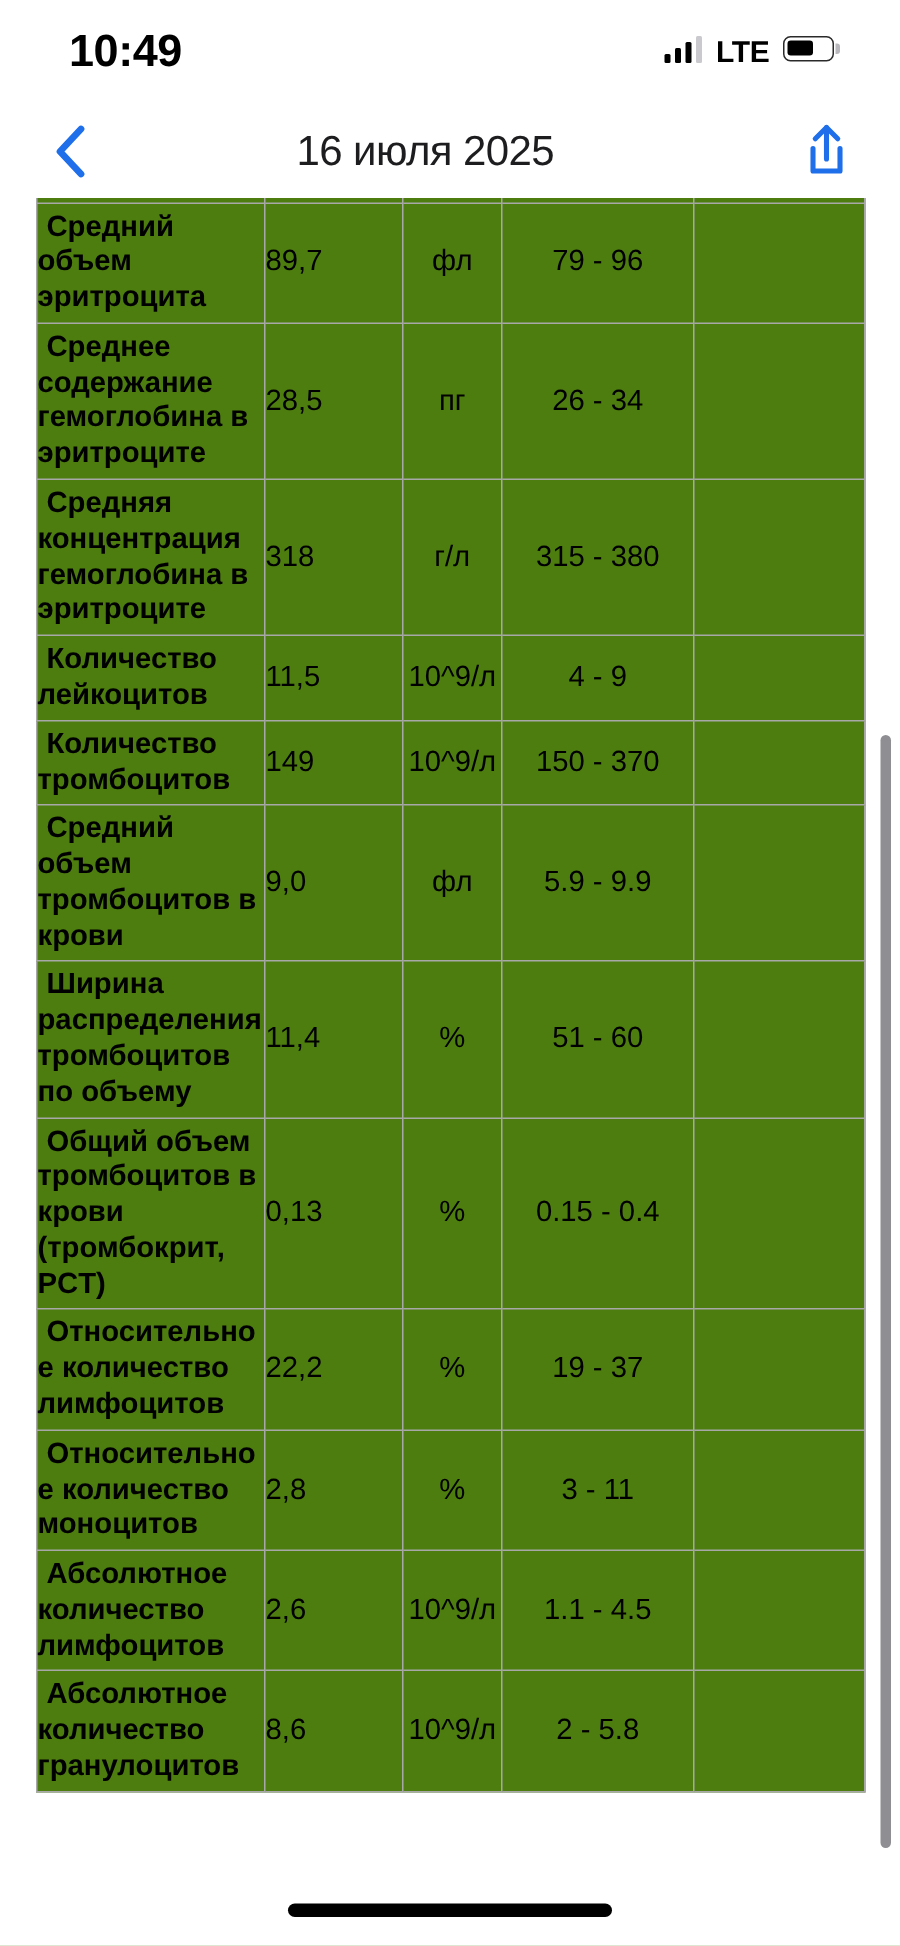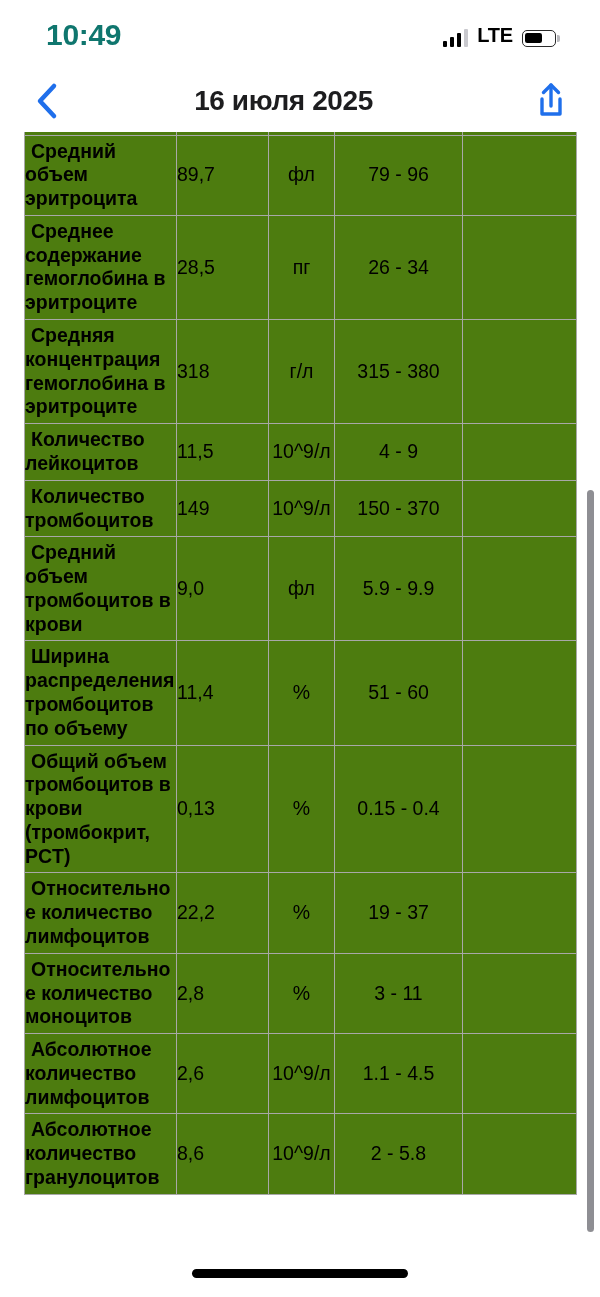--- a/index.html
+++ b/index.html
@@ -12,24 +12,24 @@
   }
   .phone { position:relative; width:600px; height:1297px; background:#fff; }
 
   
   .statusbar {
     position:absolute; top:0; left:0; width:600px; height:70px;
     display:flex; align-items:center; justify-content:space-between;
     padding:0 44px 0 46px;
   }
   .status-time {
-    font-size:30px; font-weight:600; color:#0f766e;
+    font-size:30px; font-weight:600; color:#000000;
     letter-spacing:-0.3px; line-height:1;
   }
-  .status-right { display:flex; align-items:flex-end; gap:9px; }
+  .status-right { display:flex; align-items:flex-start; gap:9px; }
   .signal { display:flex; align-items:flex-end; gap:2.5px; height:18px; }
   .signal i { width:4.5px; background:#000; border-radius:1px; display:block; }
   .signal i:nth-child(1){ height:6px; }
   .signal i:nth-child(2){ height:10px; }
   .signal i:nth-child(3){ height:14px; }
   .signal i:nth-child(4){ height:18px; background:#c9c9ce; }
   .lte { font-size:20px; font-weight:600; color:#000; letter-spacing:-0.2px; }
   .battery { position:relative; width:34px; height:17px; }
   .battery .shell {
     position:absolute; inset:0; border:1.8px solid #2a2a2a;
@@ -49,21 +49,21 @@
     position:absolute; top:70px; left:0; width:600px; height:62px;
     display:flex; align-items:center;
   }
   .nav-back {
     position:absolute; left:24px; top:50%; transform:translateY(-50%);
     width:46px; height:46px; display:flex; align-items:center; justify-content:center;
     cursor:pointer;
   }
   .nav-title {
     position:absolute; left:0; width:555px; text-align:center;
-    font-size:28px; font-weight:700; color:#1d1d1f; letter-spacing:-0.4px;padding-left:12px;
+    font-size:28px; font-weight:400; color:#1d1d1f; letter-spacing:-0.4px;padding-left:12px;
   }
   .nav-share {
     position:absolute; right:26px; top:50%; transform:translateY(-50%);
     width:46px; height:46px; display:flex; align-items:center; justify-content:center;
     cursor:pointer;
   }
 
   
   .content {
     position:absolute; top:132px; left:0; width:600px; height:1085px;

